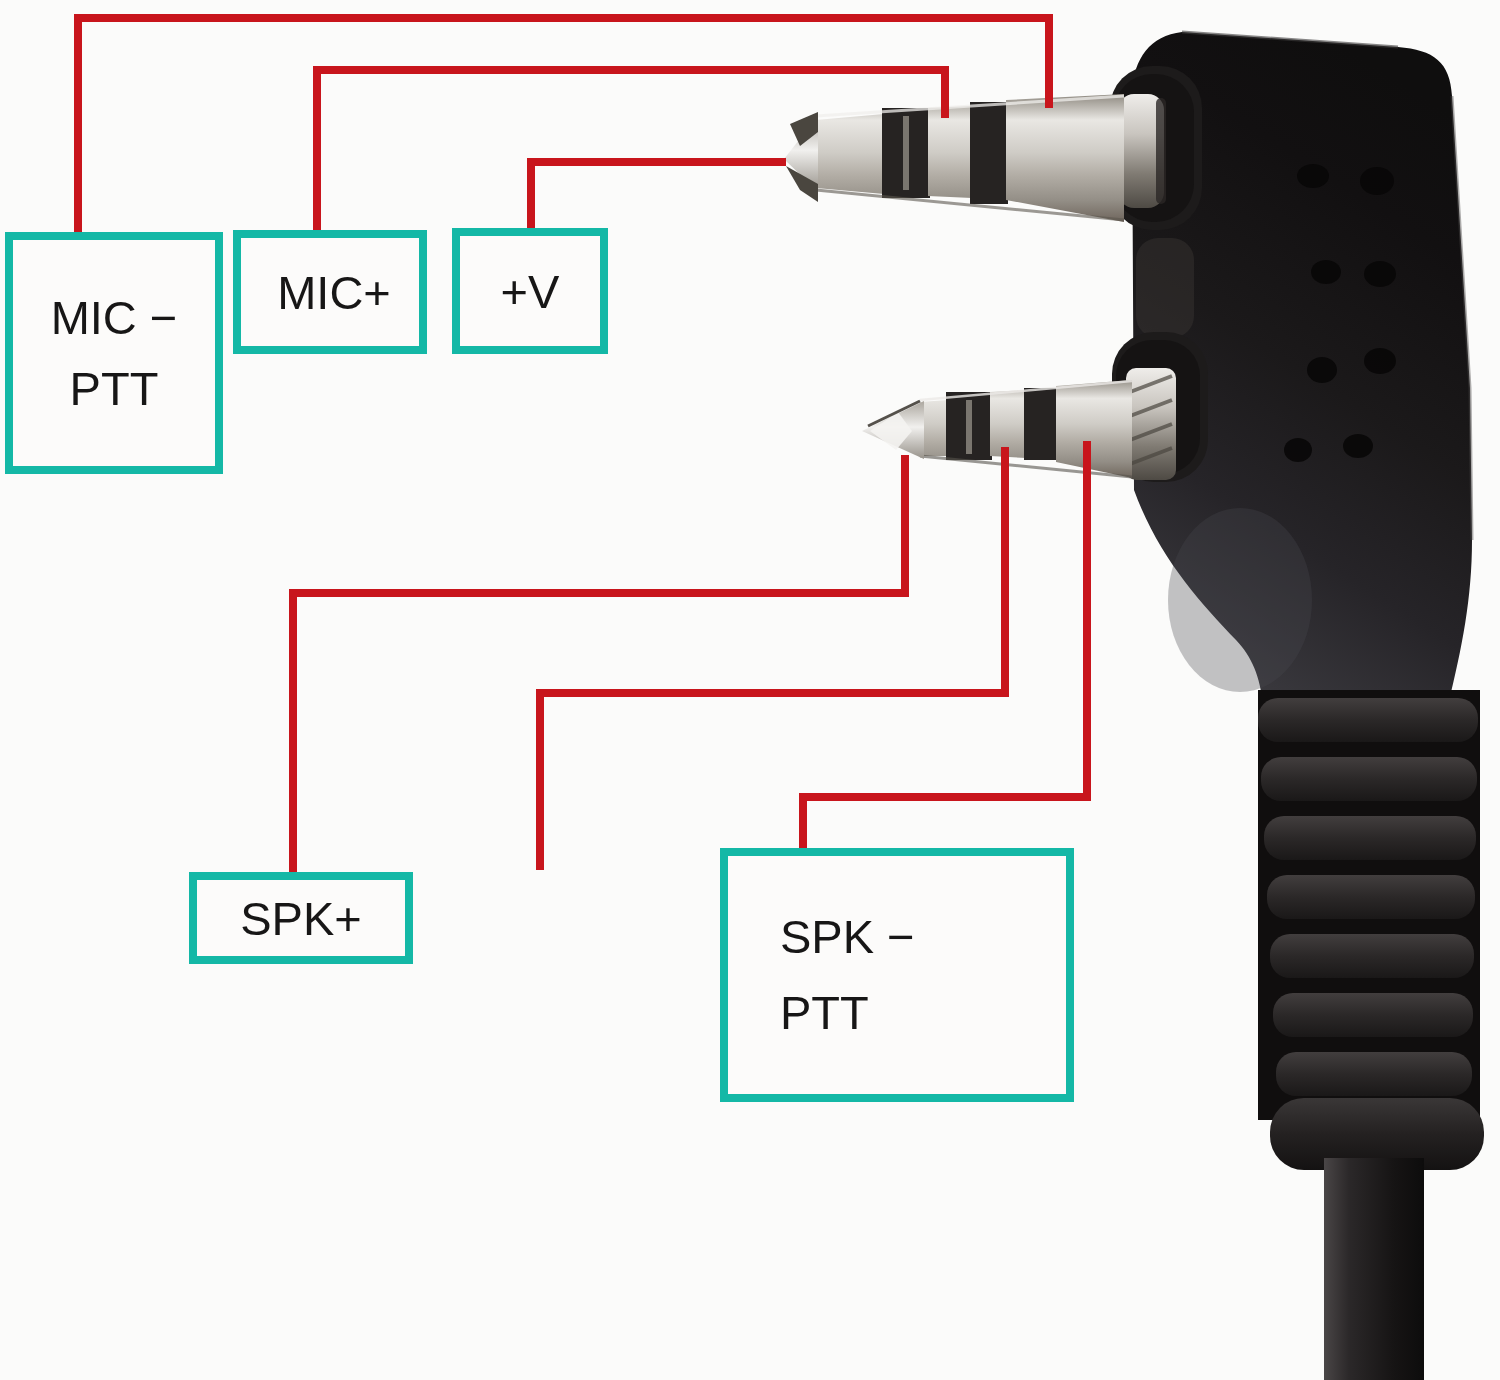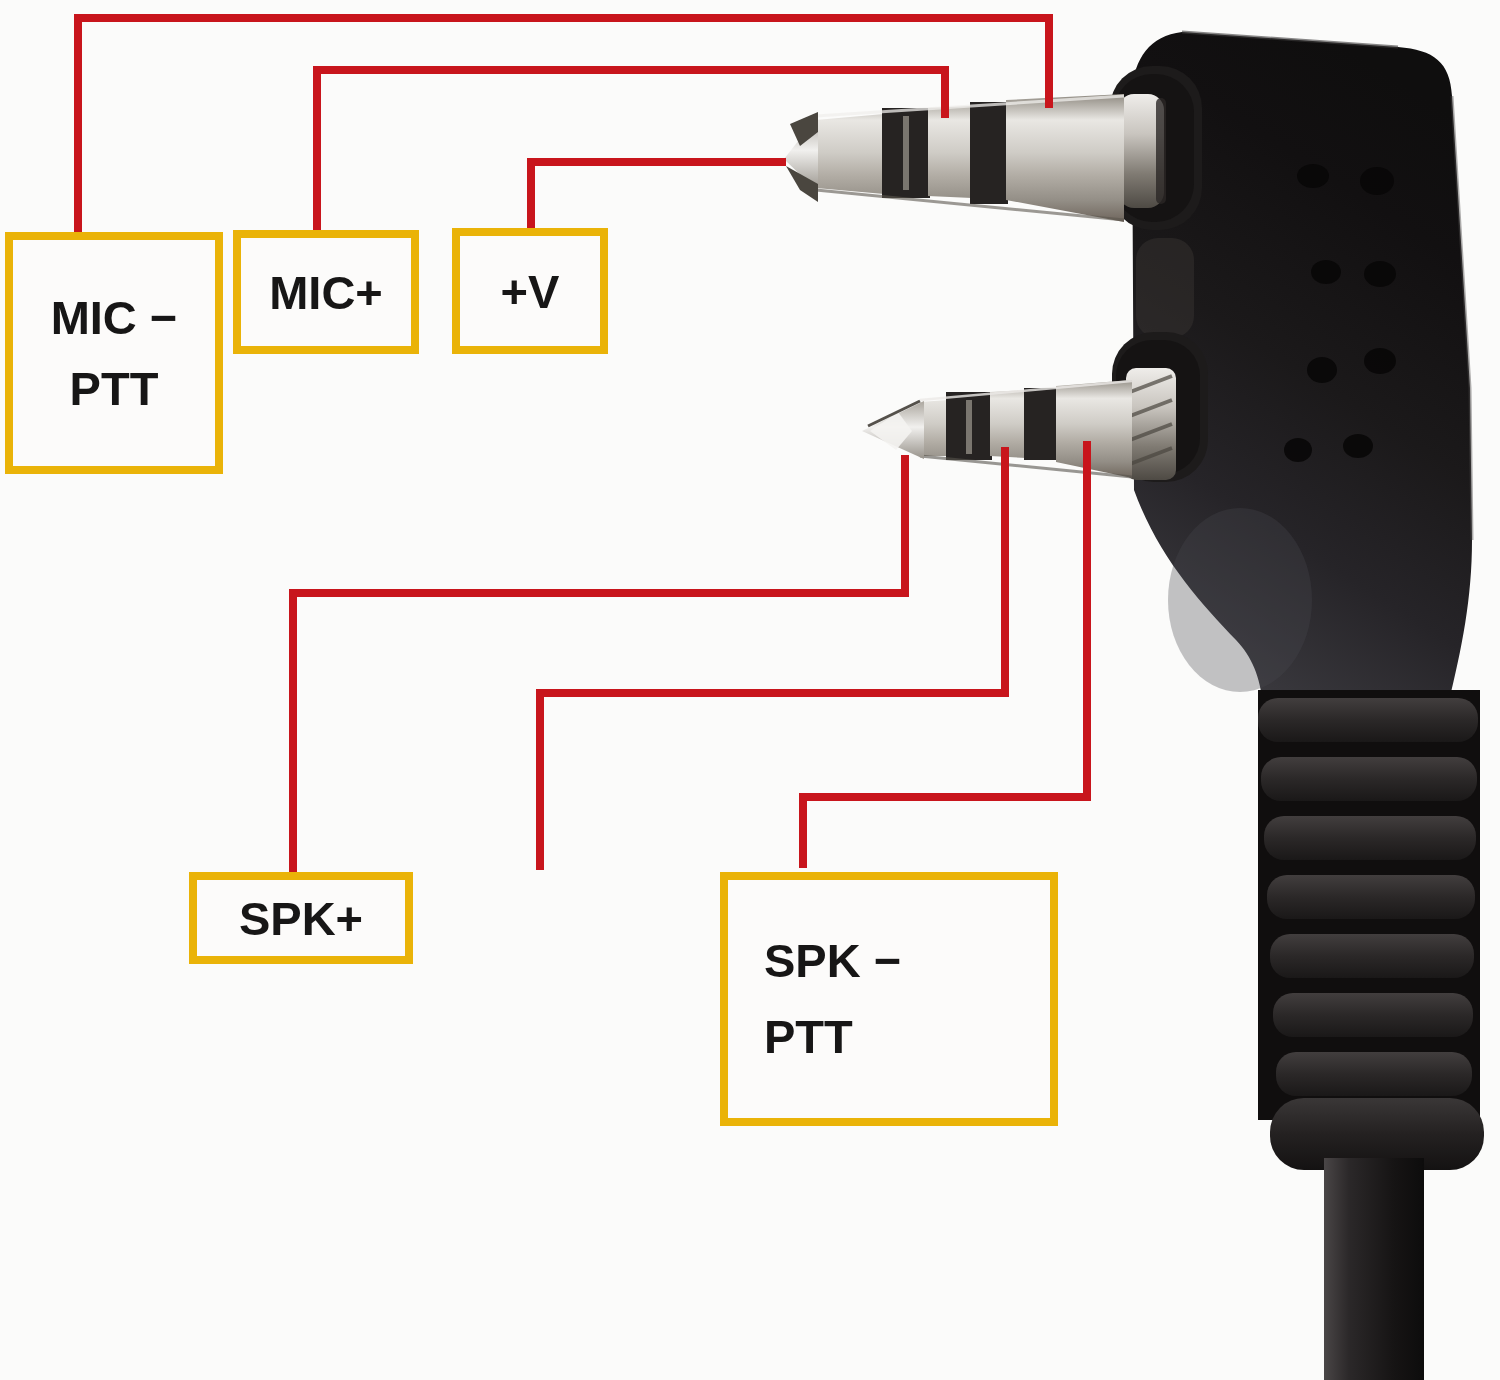--- a/index.html
+++ b/index.html
@@ -5,34 +5,34 @@
   html,body{margin:0;padding:0;background:#ffffff;}
   .canvas{
     position:relative;width:1500px;height:1380px;background:#fbfbfa;
     overflow:hidden;font-family:"Liberation Sans", sans-serif;
   }
   .photo-layer{position:absolute;left:0;top:0;z-index:1;}
   .line-layer{position:absolute;left:0;top:0;width:100%;height:100%;z-index:2;}
   .box-layer{position:absolute;left:0;top:0;width:100%;height:100%;z-index:3;}
   .rline{position:absolute;background:#c8151c;}
   .lbox{
-    position:absolute;border:8px solid #eab308;background:#fcfbfa;
-    color:#171616;font-weight:bold;font-size:47px;
+    position:absolute;border:8px solid #14b8a6;background:#fcfbfa;
+    color:#171616;font-weight:normal;font-size:47px;
     display:flex;flex-direction:column;align-items:center;justify-content:center;
   }
   .lbox .ln{display:block;line-height:71px;white-space:nowrap;}
   .lbox.align-left{align-items:flex-start;}
   .lbox.align-left .ln{line-height:76px;}
   
   .box-mic-minus {left:5px;   top:232px; width:202px; height:226px;}
-  .box-mic-plus  {left:233px; top:230px; width:170px; height:108px;}
+  .box-mic-plus  {left:233px; top:230px; width:170px; height:108px;padding-left:8px;}
   .box-v-plus    {left:452px; top:228px; width:140px; height:110px;}
   .box-spk-plus  {left:189px; top:872px; width:208px; height:76px;}
   .box-tx-data   {left:450px; top:870px; width:226px; height:82px;}
-  .box-spk-minus {left:720px; top:872px; width:286px; height:238px; padding-left:36px;}
+  .box-spk-minus {left:720px; top:848px; width:286px; height:238px; padding-left:52px;}
 </style>
 </head>
 <body>
 
 <div class="canvas">
 
   <svg class="photo-layer" width="1500" height="1380" viewBox="0 0 1500 1380">
     <defs>
       <linearGradient id="bodyGrad" gradientUnits="userSpaceOnUse" x1="1140" y1="620" x2="1460" y2="120">
         <stop offset="0" stop-color="#3a393e"></stop>

